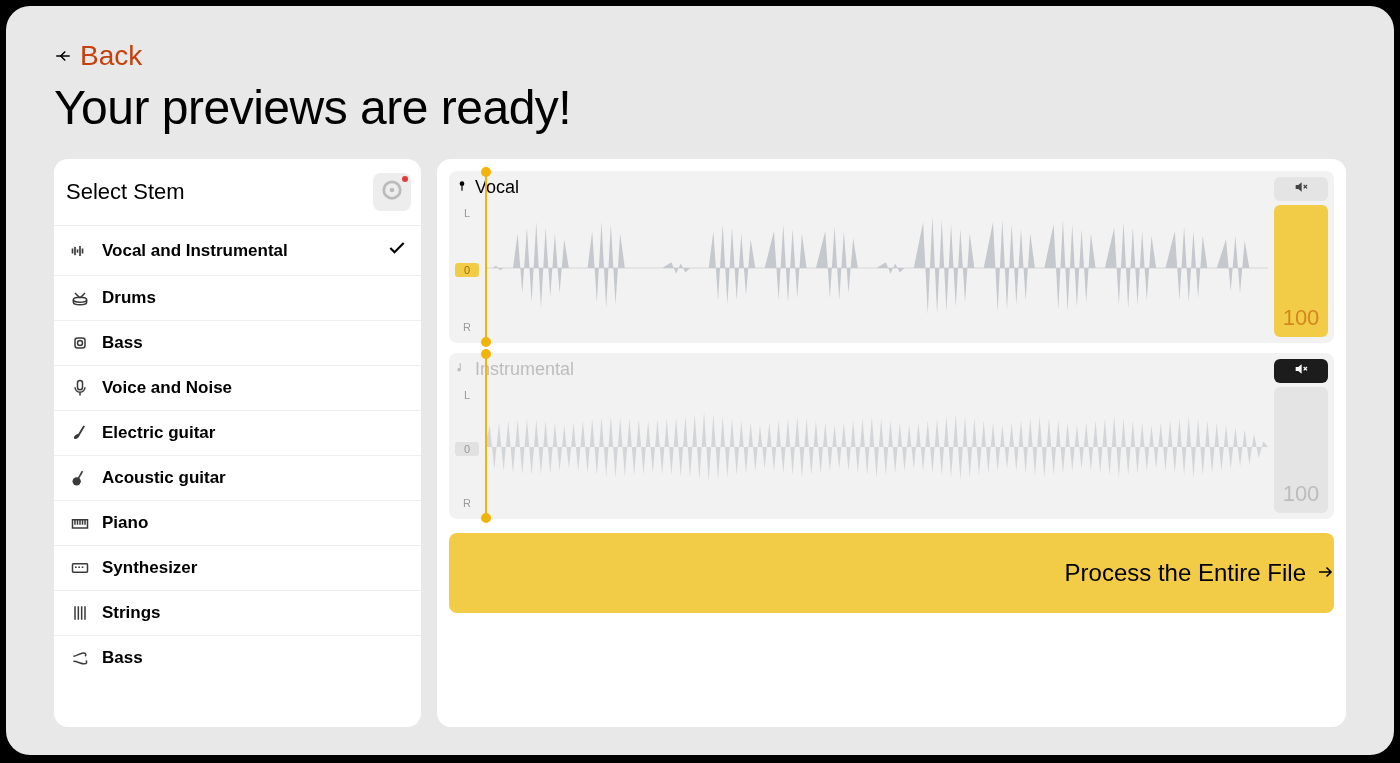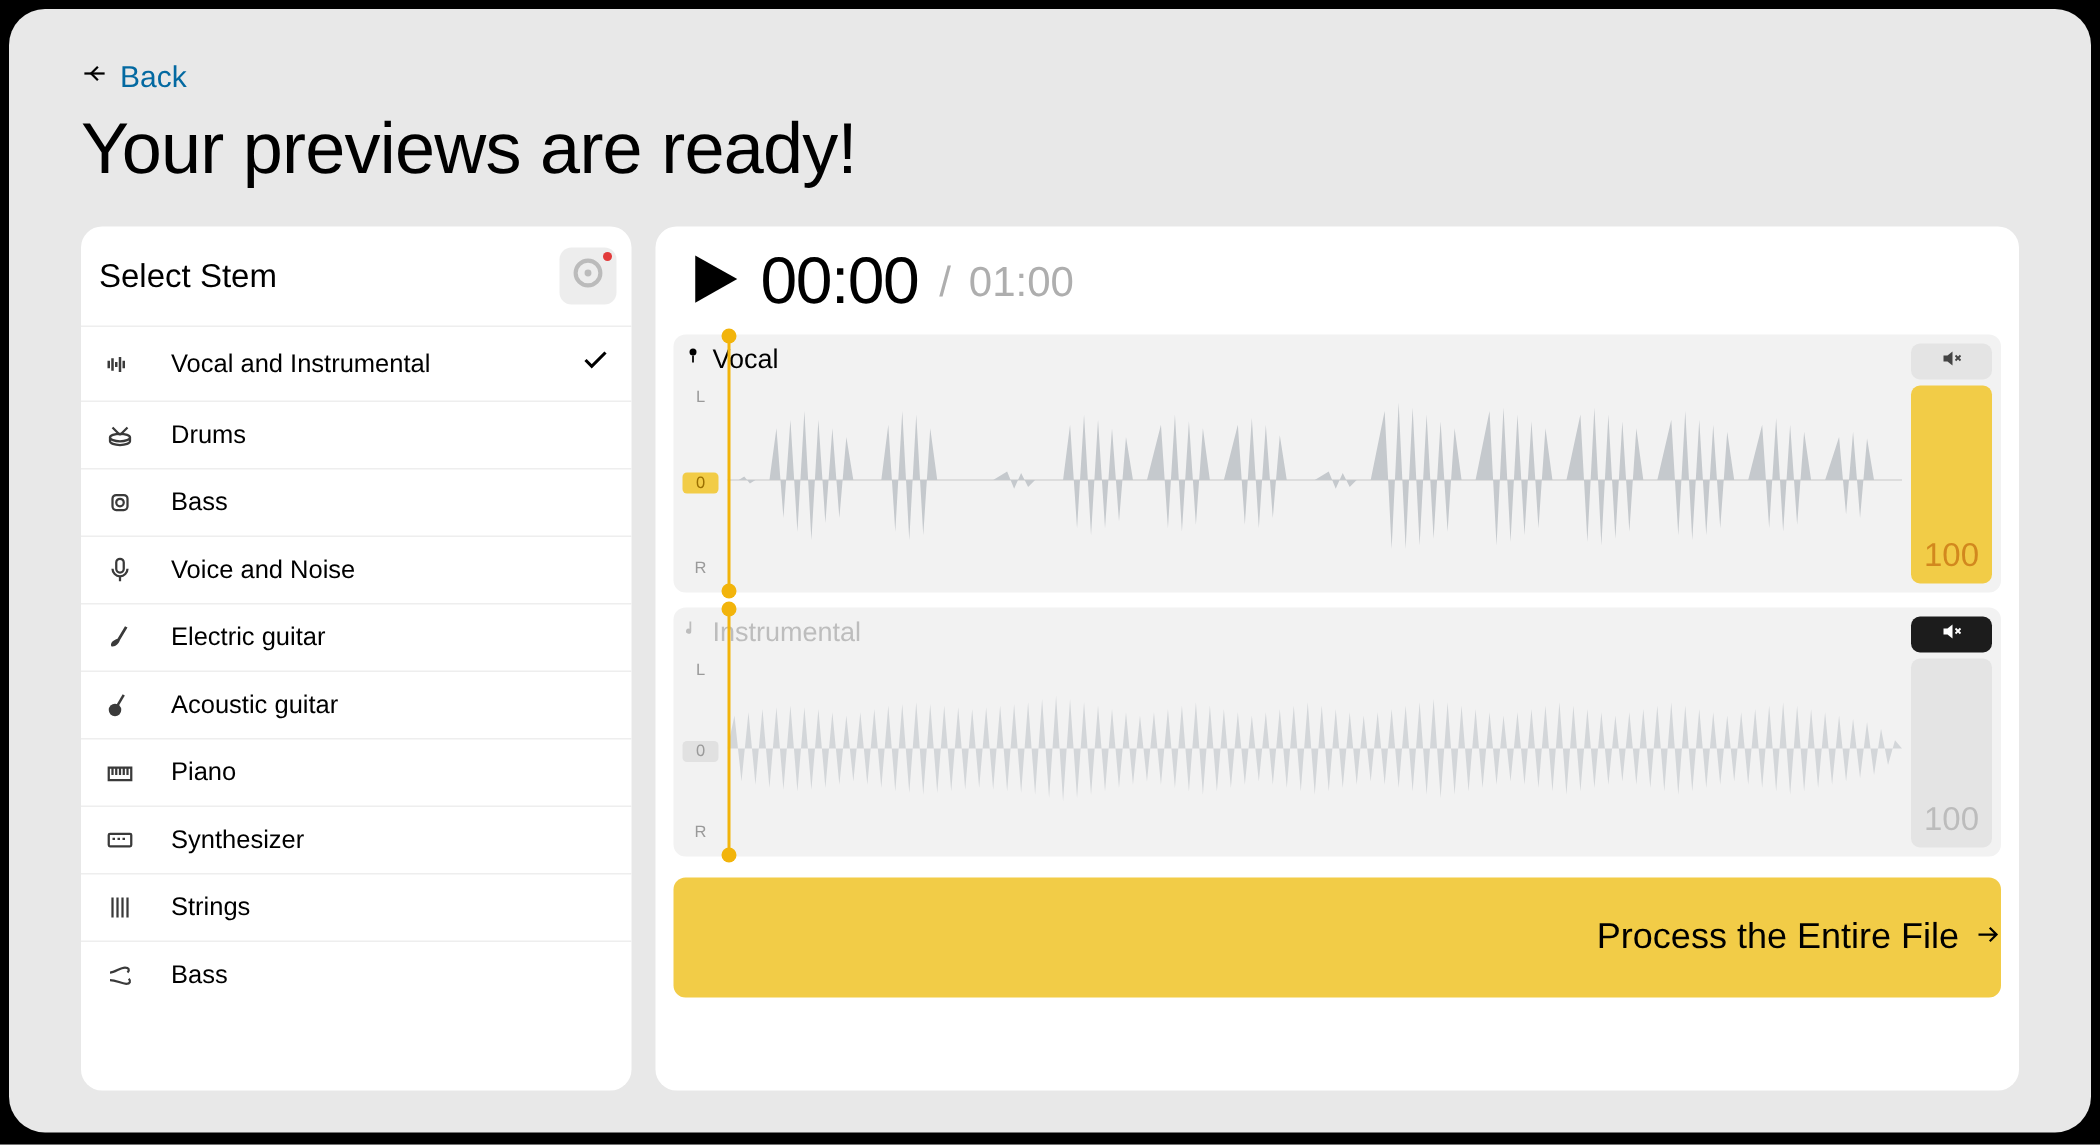--- a/index.html
+++ b/index.html
@@ -10,22 +10,22 @@
     border-radius: 24px;
     height: 100%;
     padding: 34px 48px 28px 48px;
     display: flex;
     flex-direction: column;
   }
   .back-link {
     display: inline-flex;
     align-items: center;
     gap: 8px;
-    color: #0369a1;
-    font-size: 20px;
+    color: #c2410c;
+    font-size: 28px;
     cursor: pointer;
     width: fit-content;
   }
   .back-link svg { width: 18px; height: 18px; }
   .page-title {
     font-size: 48px;
     font-weight: 400;
     margin-top: 8px;
     letter-spacing: -0.5px;
   }
@@ -65,25 +65,26 @@
     top: 3px; right: 3px;
     width: 6px; height: 6px;
     background: #e23b3b;
     border-radius: 50%;
   }
   .disc-btn svg { width: 22px; height: 22px; }
   .stem-list { border-top: 1px solid #eee; }
   .stem-item {
     display: flex;
     align-items: center;
-    gap: 24px;
+    gap: 12px;
     padding: 12px 14px 12px 16px;
     border-bottom: 1px solid #eee;
     cursor: pointer;
     font-size: 17px;
+    font-weight: bold;
   }
   .stem-item:last-child { border-bottom: none; }
   .stem-icon { width: 20px; display:flex; align-items:center; justify-content:center; }
   .stem-icon svg { width: 20px; height: 20px; }
   .stem-check { margin-left: auto; }
   .stem-check svg { width: 20px; height: 20px; }
   
   .player-panel {
     flex: 1;
     background: #fff;
@@ -369,30 +370,20 @@
                 <path d="M4 10c4 0 8-4 12-4 3 0 4 2 2 4M4 16c5 0 9 3 13 3 3 0 4-2 2-4"></path>
               </svg>
             </span>
           <span>Bass</span>
         </div>
       </div>
     </div>
 
     <div class="player-panel">
 
-      <div class="transport">
-        <div class="play-btn">
-          <span><svg viewBox="0 0 24 24" fill="#000">
-                <path d="M6 3l16 9L6 21z"></path>
-              </svg></span>
-        </div>
-        <span class="time-current">00:00</span>
-        <span class="time-sep">/</span>
-        <span class="time-total">01:00</span>
-      </div>
 
       <div class="track">
         <div class="track-head">
           <span><svg viewBox="0 0 24 24" fill="#000">
                 <circle cx="12" cy="8" r="4"></circle>
                 <path d="M12 12v8" stroke="#000" stroke-width="2"></path>
               </svg></span>
           <span class="track-title">Vocal</span>
         </div>
         <div class="track-body">

